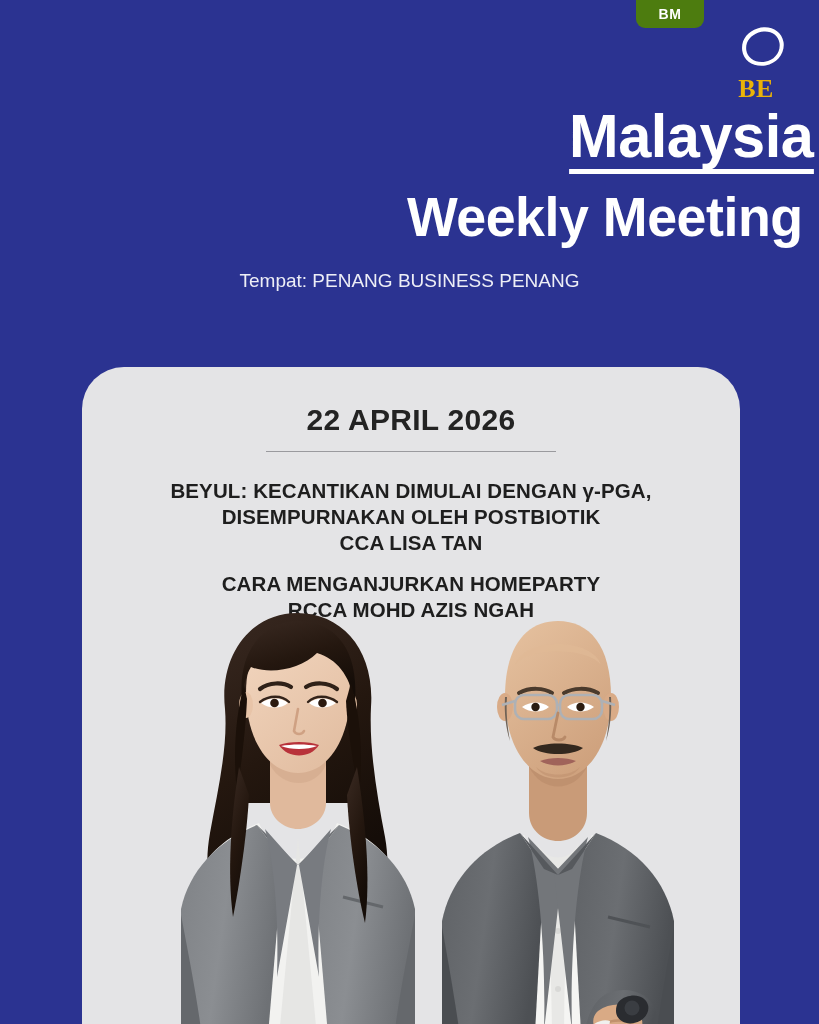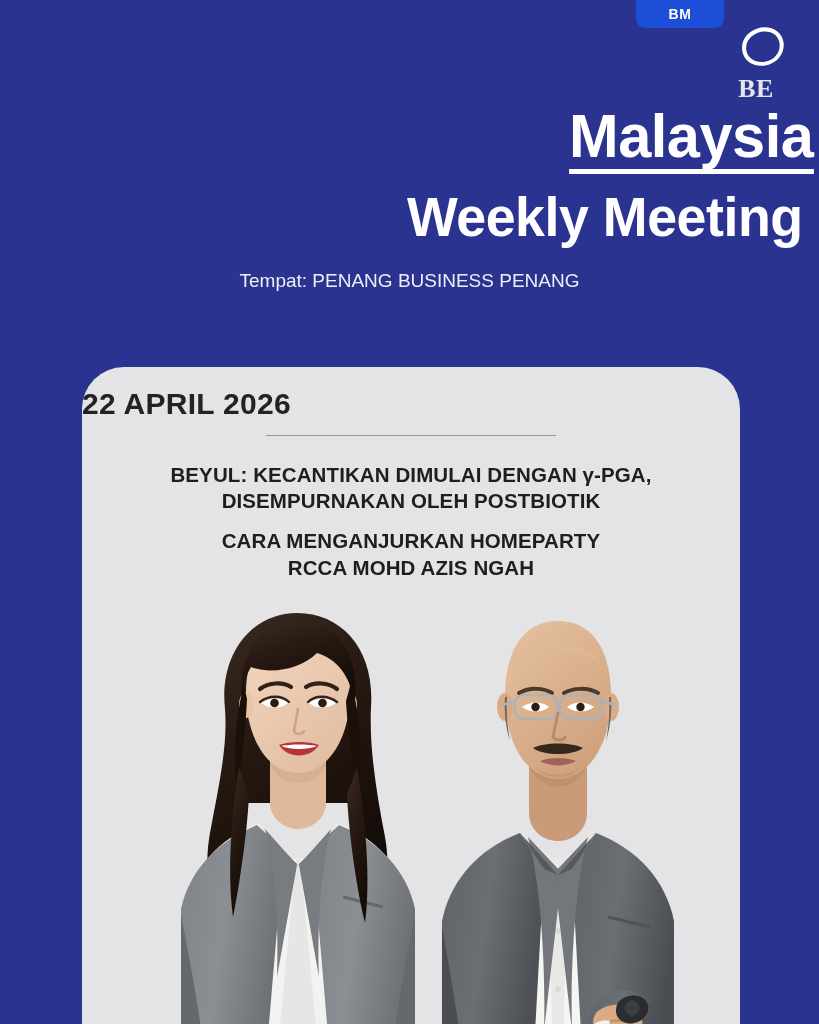--- a/index.html
+++ b/index.html
@@ -17,23 +17,23 @@
     height: 1024px;
     overflow: hidden;
     background: #2b3391;
   }
 
   
   .bm-badge {
     position: absolute;
     left: 636px;
     top: 0;
-    width: 88px;
+    width: 68px;
     height: 28px;
-    background: #1d4ed8;
+    background: #4d7c0f;
     border-radius: 0 0 9px 9px;
     display: flex;
     align-items: center;
     justify-content: center;
     color: #ffffff;
     font-size: 14px;
     font-weight: bold;
     letter-spacing: 0.5px;
   }
 
@@ -45,21 +45,21 @@
     width: 82px;
     height: 82px;
   }
   .be-logo svg { display: block; }
   .be-logo .be-text {
     position: absolute;
     left: 0;
     top: 54px;
     width: 58px;
     text-align: center;
-    color: #e5e5e5;
+    color: #eab308;
     font-family: "Liberation Serif", serif;
     font-weight: bold;
     font-size: 26px;
     letter-spacing: 0.5px;
     line-height: 1;
   }
 
   
   .heading-block {
     position: absolute;
@@ -106,22 +106,22 @@
     position: absolute;
     left: 82px;
     top: 367px;
     width: 658px;
     height: 680px;
     background: #e4e4e6;
     border-radius: 42px 42px 0 0;
     overflow: hidden;
   }
   .card-date {
-    margin-top: 20px;
-    text-align: left;
+    margin-top: 36px;
+    text-align: center;
     color: #232323;
     font-size: 30px;
     font-weight: bold;
     letter-spacing: 0.3px;
   }
   .card-divider {
     width: 290px;
     height: 1px;
     background: #9a9a9e;
     margin: 14px auto 0 auto;
@@ -175,20 +175,21 @@
   </div>
 
   <div class="card">
 
     <div class="card-date">22 APRIL 2026</div>
     <div class="card-divider"></div>
 
     <div class="topic topic-1">
       <div>BEYUL: KECANTIKAN DIMULAI DENGAN γ-PGA,</div>
       <div>DISEMPURNAKAN OLEH POSTBIOTIK</div>
+      <div>CCA LISA TAN</div>
     </div>
 
     <div class="topic topic-2">
       <div>CARA MENGANJURKAN HOMEPARTY</div>
       <div>RCCA MOHD AZIS NGAH</div>
     </div>
 
     <div class="photo-stage">
 
       <div class="person" style="left:65px; top:0;">

